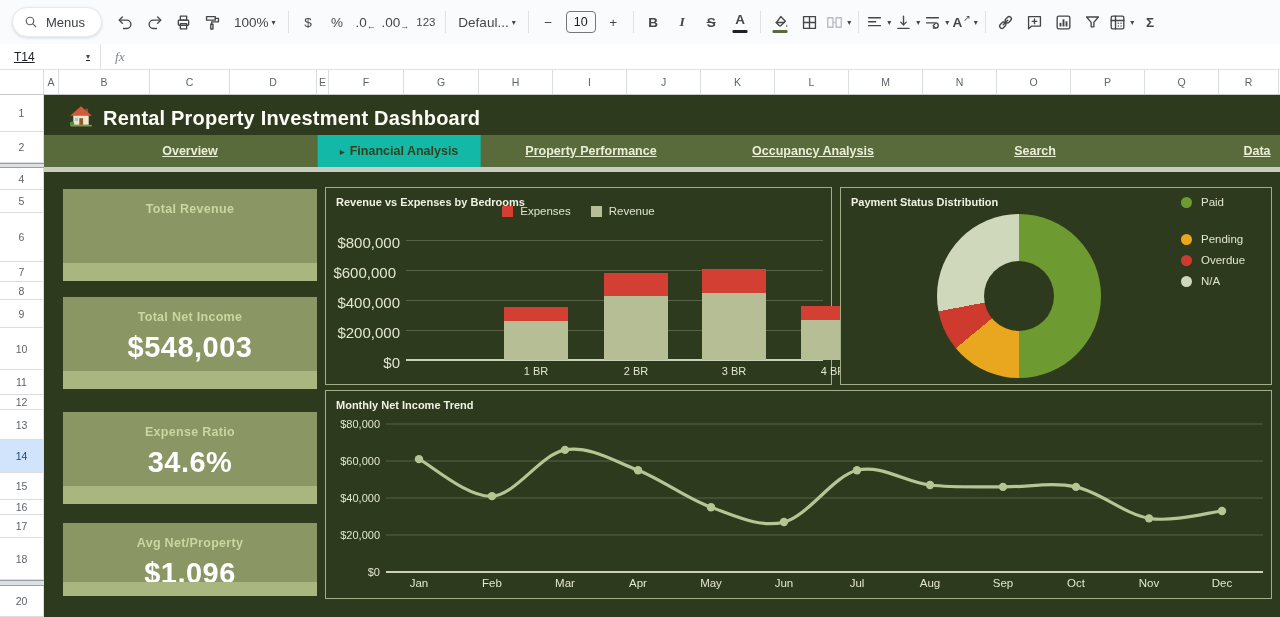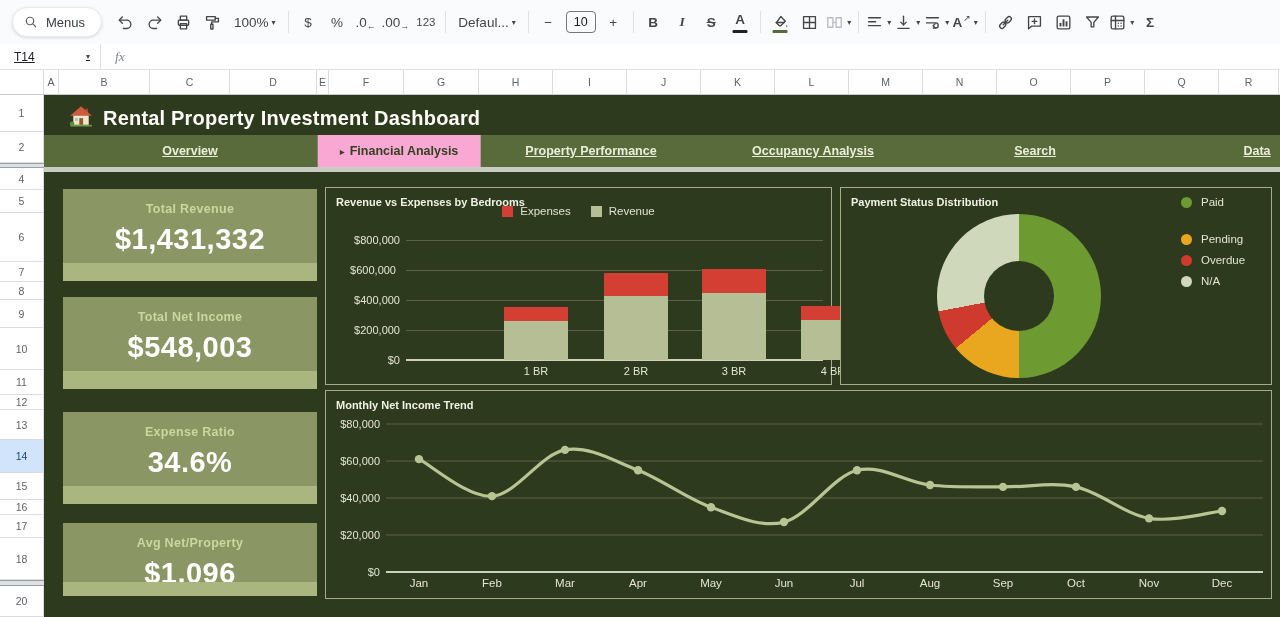--- a/index.html
+++ b/index.html
@@ -49,38 +49,38 @@
   .rowcell.sel { background:#d2e3fc; color:#16487f; font-weight:normal; }
   .rowdivider { width:100%; background:#dde0e3; border-top:1px solid #9aa0a6; border-bottom:1px solid #9aa0a6; }
 
   
   .dash { position:absolute; left:44px; top:95px; width:1236px; height:522px; background:#2d3a1d; overflow:hidden; }
   .dash-title-row { position:absolute; left:24px; top:6px; height:34px; display:flex; align-items:center; gap:9px; }
   .dash-title { color:#fdfdf8; font-size:20px; font-weight:bold; letter-spacing:.2px; }
   .dash-nav { position:absolute; left:0; top:40px; width:100%; height:32px; background:#5a6b3b; }
   .tab { position:absolute; top:0; height:32px; line-height:32px; transform:translateX(-50%); color:#e9eed9;
          font-size:12.5px; font-weight:bold; text-decoration:underline; white-space:nowrap; cursor:pointer; }
-  .tab.active { background:#f9a8d4; color:#33411f; text-decoration:none; padding:0 22px; }
+  .tab.active { background:#14b8a6; color:#33411f; text-decoration:none; padding:0 22px; }
   .tab.active .tab-arrow { font-size:10px; margin-right:5px; }
   .dash-rule { position:absolute; left:0; top:72px; width:100%; height:5px; background:#c9ccc1; }
 
   .kpi { position:absolute; left:19px; width:254px; background:#8a9663; display:flex; flex-direction:column;
          align-items:center; padding-top:13px; overflow:hidden; }
   .kpi-label { color:#cbd6a0; font-size:12.5px; font-weight:bold; letter-spacing:.3px; }
   .kpi-value { color:#ffffff; font-size:29px; font-weight:bold; letter-spacing:.5px; margin-top:7px; }
   .kpi-strip { position:absolute; left:0; right:0; bottom:0; background:#a9b67f; }
 
   .panel { position:absolute; background:#2d3a1d; border:1px solid #a3ad8a; }
   .panel-title { position:absolute; left:10px; top:8px; color:#eff2e3; font-size:11px; font-weight:bold; }
   .legend-row { position:absolute; left:0; top:17px; width:100%; display:flex; justify-content:center; gap:20px; }
   .legend-item { display:flex; align-items:center; gap:7px; color:#dfe3d0; font-size:11.5px; }
   .legend-sq { width:11px; height:11px; }
   .gridline { position:absolute; height:1px; background:rgba(214,220,196,.25); }
   .gridline.axis { height:2px; background:#ccd2ba; }
-  .ytick { position:absolute; width:70px; text-align:right; font-size:11px; color:#e2e6d2; }
+  .ytick { position:absolute; width:70px; text-align:right; font-size:15px; color:#e2e6d2; }
   .xtick { position:absolute; text-align:center; font-size:11px; color:#e2e6d2; }
   .barseg { position:absolute; }
 
   .donut { position:absolute; border-radius:50%; }
   .donut-hole { position:absolute; border-radius:50%; background:#2d3a1d; }
   .dlegend-item { position:absolute; display:flex; align-items:center; gap:9px; color:#e0e4d0; font-size:11.5px; }
   .dlegend-dot { width:11px; height:11px; border-radius:50%; }
 </style>
 </head>
 <body>
@@ -376,21 +376,20 @@
         <div class="tab active" style="left: 355px;"><span class="tab-arrow">▸</span><span>Financial Analysis</span></div>
         <div class="tab" style="left: 547px;"><span>Property Performance</span></div>
         <div class="tab" style="left: 769px;"><span>Occupancy Analysis</span></div>
         <div class="tab" style="left: 991px;"><span>Search</span></div>
         <div class="tab" style="left: 1213px;"><span>Data</span></div>
       </div>
     <div class="dash-rule"></div>
     <div id="kpiWrap">
         <div class="kpi" style="top: 94px; height: 92px;">
           <div class="kpi-label">Total Revenue</div>
-          <div class="kpi-value">$1,431,332</div>
           <div class="kpi-strip" style="height: 18px;"></div>
         </div>
         <div class="kpi" style="top: 202px; height: 92px;">
           <div class="kpi-label">Total Net Income</div>
           <div class="kpi-value">$548,003</div>
           <div class="kpi-strip" style="height: 18px;"></div>
         </div>
         <div class="kpi" style="top: 317px; height: 92px;">
           <div class="kpi-label">Expense Ratio</div>
           <div class="kpi-value">34.6%</div>

